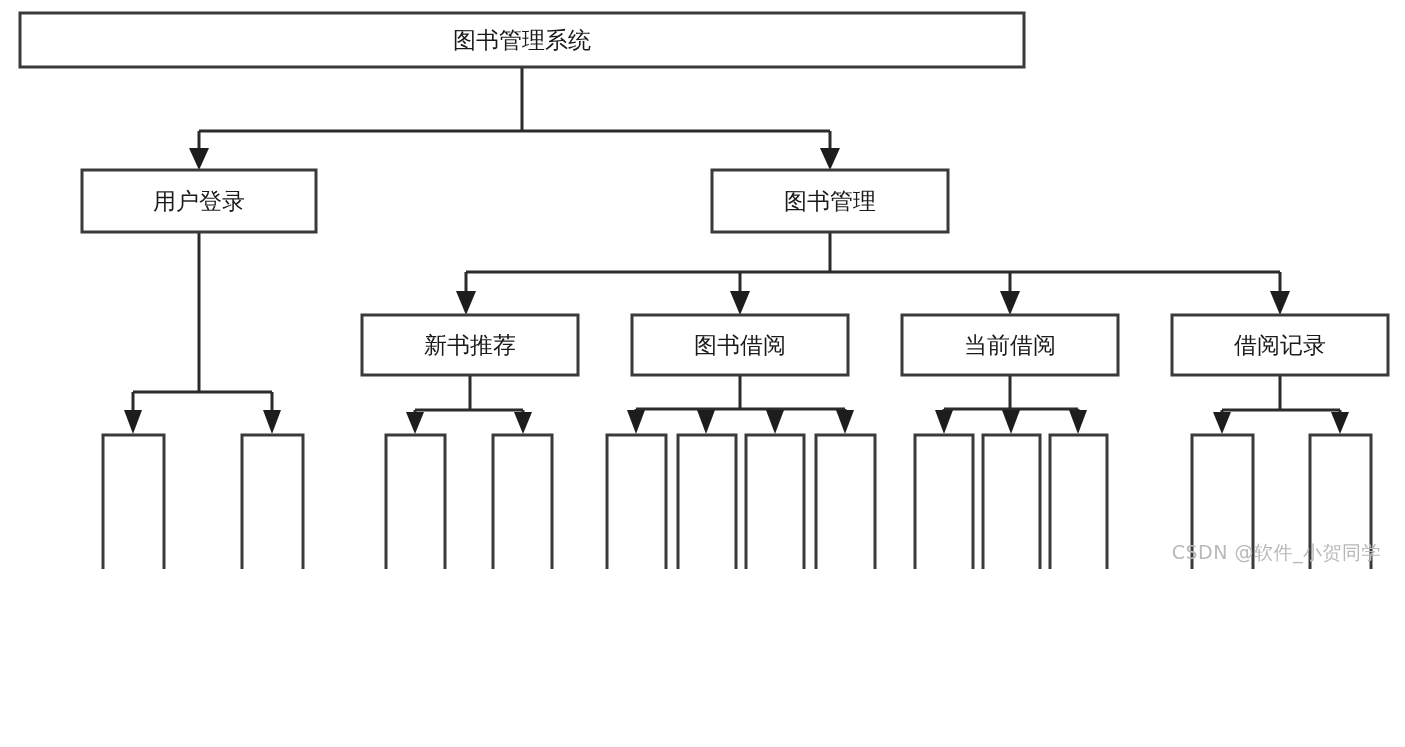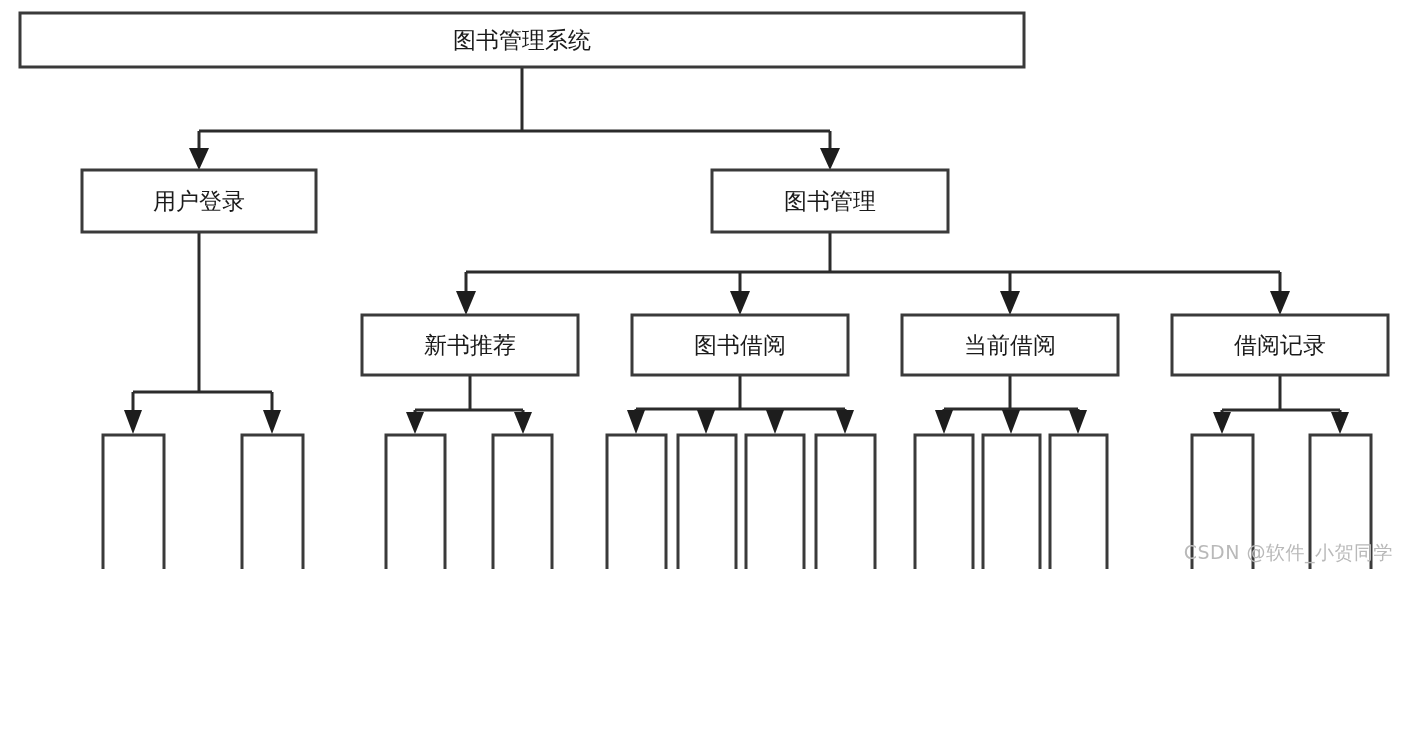--- a/index.html
+++ b/index.html
@@ -56,21 +56,21 @@
     font-family: "DejaVu Sans", "Liberation Sans", sans-serif;
     font-size: 23px;
     line-height: 1.08;
     color: #1a1a1a;
     letter-spacing: 1px;
     white-space: nowrap;
     pointer-events: none;
   }
   .watermark {
     position: absolute;
-    right: 12px;
+    right: 24px;
     bottom: 3px;
     font-family: "DejaVu Sans", "Liberation Sans", sans-serif;
     font-size: 19px;
     color: #b9b9b9;
     letter-spacing: 0.5px;
     white-space: nowrap;
   }
 </style>
 </head>
 <body>

